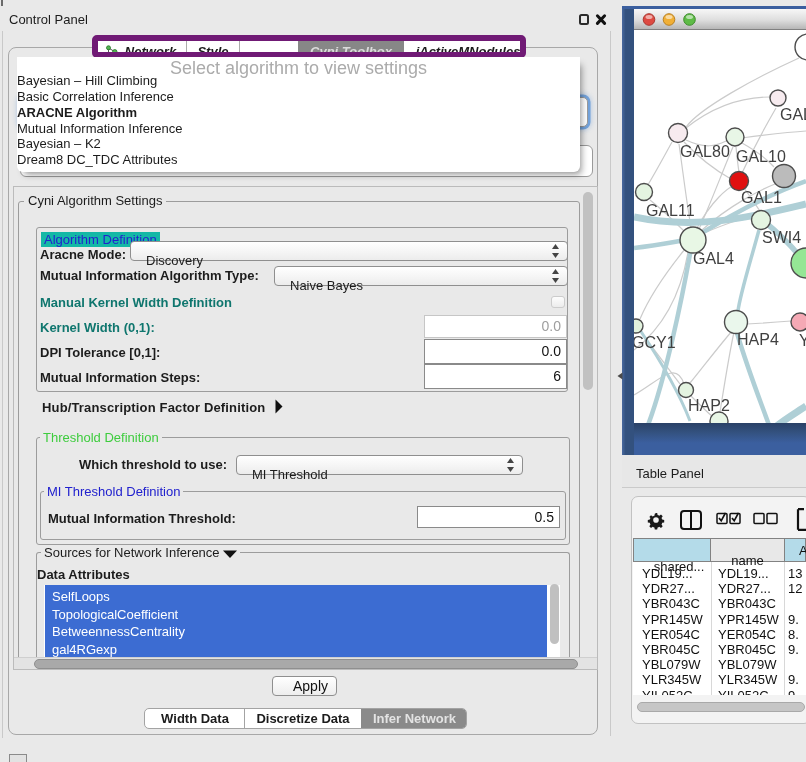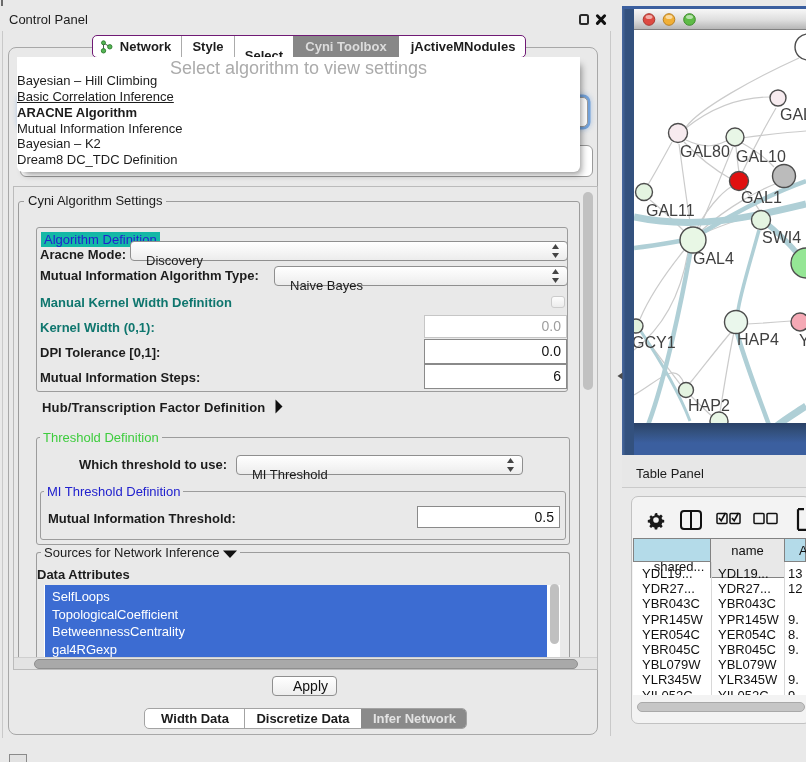--- a/index.html
+++ b/index.html
@@ -111,45 +111,45 @@
 <div class="abs" style="left:272px;top:676px;width:65px;height:20px;background:linear-gradient(180deg,#ffffff,#ededed);border:1px solid #8f8f8f;border-radius:4px;text-align:center;font-size:14px;color:#111;padding-top:1px;padding-left:12px;">Apply</div>
 
 <div class="abs" style="left:144px;top:708px;width:323px;height:21px;background:#ffffff;border:1px solid #a3a3a3;border-radius:5px;overflow:hidden;">
   <div class="abs" style="left:99px;top:0;width:1px;height:21px;background:#a3a3a3;"></div>
   <div class="abs" style="left:216px;top:0;width:107px;height:21px;background:#8a8a8a;"></div>
   <div class="abs b13" style="left:0;top:2px;width:100px;text-align:center;">Width Data</div>
   <div class="abs b13" style="left:100px;top:2px;width:116px;text-align:center;">Discretize Data</div>
   <div class="abs b13" style="left:216px;top:2px;width:107px;text-align:center;color:#e3e3e3;">Infer Network</div>
 </div>
 
-<div class="abs" style="left:92px;top:35px;width:434px;height:23px;background:#ffffff;border:1px solid #701a75;border-radius:5px;overflow:hidden;">
+<div class="abs" style="left:92px;top:35px;width:434px;height:23px;background:#ffffff;border:6px solid #701a75;border-radius:5px;overflow:hidden;font-style:italic;">
   <div class="abs" style="left:88px;top:0;width:1px;height:23px;background:#ababab;"></div>
   <div class="abs" style="left:141px;top:0;width:1px;height:23px;background:#ababab;"></div>
   <div class="abs" style="left:200px;top:0;width:106px;height:23px;background:#878787;"></div>
   <svg class="abs" style="left:7px;top:4px;" width="13" height="14" viewBox="0 0 13 14">
     <path d="M3.5 3 L3.5 10.5 M3.5 3 L9.5 6.5" stroke="#555" stroke-width="1" fill="none"></path>
     <circle cx="3.5" cy="2.8" r="2" fill="#55b555" stroke="#2a7a2a" stroke-width="0.9"></circle>
     <circle cx="9.8" cy="6.8" r="2.2" fill="#55b555" stroke="#2a7a2a" stroke-width="0.9"></circle>
     <circle cx="3.5" cy="10.8" r="2.2" fill="#55b555" stroke="#2a7a2a" stroke-width="0.9"></circle>
   </svg>
   <div class="abs b13" style="left:17px;top:3px;width:71px;text-align:center;">Network</div>
   <div class="abs b13" style="left:89px;top:3px;width:52px;text-align:center;">Style</div>
   <div class="abs b13" style="left:142px;top:12px;width:58px;text-align:center;">Select</div>
   <div class="abs b13" style="left:200px;top:3px;width:106px;text-align:center;color:#dcdcdc;">Cyni Toolbox</div>
   <div class="abs b13" style="left:306px;top:3px;width:128px;text-align:center;">jActiveMNodules</div>
 </div>
 
 <div class="abs" style="left:17px;top:57px;width:563px;height:115px;background:#ffffff;box-shadow:4px 5px 7px -3px rgba(0,0,0,0.45);border-bottom-left-radius:6px;border-bottom-right-radius:6px;"></div>
 <div class="abs" style="left:17px;top:58px;width:563px;text-align:center;font-size:18px;color:#ababab;">Select algorithm to view settings</div>
 <div class="abs r13" style="left:17px;top:73px;">Bayesian – Hill Climbing</div>
-<div class="abs r13" style="left:17px;top:89px;text-decoration:underline;">Basic Correlation Inference</div>
+<div class="abs r13" style="left:17px;top:89px;">Basic Correlation Inference</div>
 <div class="abs b13" style="left:17px;top:105px;">ARACNE Algorithm</div>
 <div class="abs r13" style="left:17px;top:121px;">Mutual Information Inference</div>
 <div class="abs r13" style="left:17px;top:136px;">Bayesian – K2</div>
-<div class="abs r13" style="left:17px;top:152px;">Dream8 DC_TDC Definition</div>
+<div class="abs r13" style="left:17px;top:152px;">Dream8 DC_TDC Attributes</div>
 
 <div class="abs" style="left:610px;top:31px;width:1px;height:705px;background:#c9c9c9;"></div>
 
 <div class="abs" style="left:622px;top:6px;width:184px;height:449px;background:#3b5f9f;"></div>
 
 <div class="abs" style="left:622px;top:9px;width:12px;height:446px;background:linear-gradient(90deg,#49699f 0%,#33517e 30%,#33517e 100%);"></div>
 
 <div class="abs" style="left:634px;top:423px;width:172px;height:20px;background:linear-gradient(180deg,#2a4167 0%,#33517e 45%,#3b5f9f 100%);"></div>
 
 <div class="abs" style="left:634px;top:9px;width:172px;height:21px;background:linear-gradient(180deg,#f7f7f7 0%,#dedede 55%,#b6b6b6 100%);border-bottom:1px solid #808080;"></div>
@@ -256,21 +256,21 @@
 <svg class="abs" style="left:753px;top:511px;" width="26" height="14" viewBox="0 0 26 14">
   <rect x="1" y="2.5" width="10" height="10" fill="none" stroke="#111" stroke-width="1.5" rx="1"></rect>
   <rect x="14" y="2.5" width="10" height="10" fill="none" stroke="#111" stroke-width="1.5" rx="1"></rect>
 </svg>
 <svg class="abs" style="left:796px;top:508px;" width="10" height="23" viewBox="0 0 10 23">
   <path d="M2 1.2 L8 1.2 M2 1.2 L2 21.8 M2 21.8 L10 21.8" stroke="#111" stroke-width="2.2" fill="none"></path>
 </svg>
 
 <div class="abs" style="left:633px;top:562px;width:173px;height:136px;background:#ffffff;"></div>
 <div class="abs" style="left:633px;top:538px;width:78px;height:24px;background:#b4dbe9;border:1px solid #828282;font-size:13px;color:#111;text-align:center;padding-top:20px;text-indent:14px;">shared...</div>
-<div class="abs" style="left:710px;top:538px;width:75px;height:40px;background:#e8e8e8;border:1px solid #828282;font-size:13px;color:#111;text-align:center;padding-top:4px;">name</div>
+<div class="abs" style="left:710px;top:538px;width:75px;height:24px;background:#e8e8e8;border:1px solid #828282;font-size:13px;color:#111;text-align:center;padding-top:14px;">name</div>
 <div class="abs" style="left:784px;top:538px;width:22px;height:24px;background:#b4dbe9;border:1px solid #828282;font-size:13px;color:#111;padding:4px 0 0 14px;">A</div>
 <div class="abs" style="left:711px;top:562px;width:1px;height:133px;background:#d8d8d8;"></div>
 <div class="abs" style="left:784px;top:562px;width:1px;height:133px;background:#d8d8d8;"></div>
 <div class="abs" style="left:642px;top:566px;font-size:13px;color:#111;line-height:15.2px;">YDL19...<br>YDR27...<br>YBR043C<br>YPR145W<br>YER054C<br>YBR045C<br>YBL079W<br>YLR345W<br>YIL052C</div>
 <div class="abs" style="left:718px;top:566px;font-size:13px;color:#111;line-height:15.2px;">YDL19...<br>YDR27...<br>YBR043C<br>YPR145W<br>YER054C<br>YBR045C<br>YBL079W<br>YLR345W<br>YIL052C</div>
 <div class="abs" style="left:788px;top:566px;font-size:13px;color:#111;line-height:15.2px;">13<br>12<br>&nbsp;<br>9.<br>8.<br>9.<br>&nbsp;<br>9.<br>9</div>
 
 <div class="abs" style="left:633px;top:695px;width:173px;height:23px;background:#f3f3f3;"></div>
 <div class="abs" style="left:637px;top:702px;width:168px;height:10px;background:#c6c6c6;border:1px solid #a9a9a9;border-radius:6px;"></div>
 

